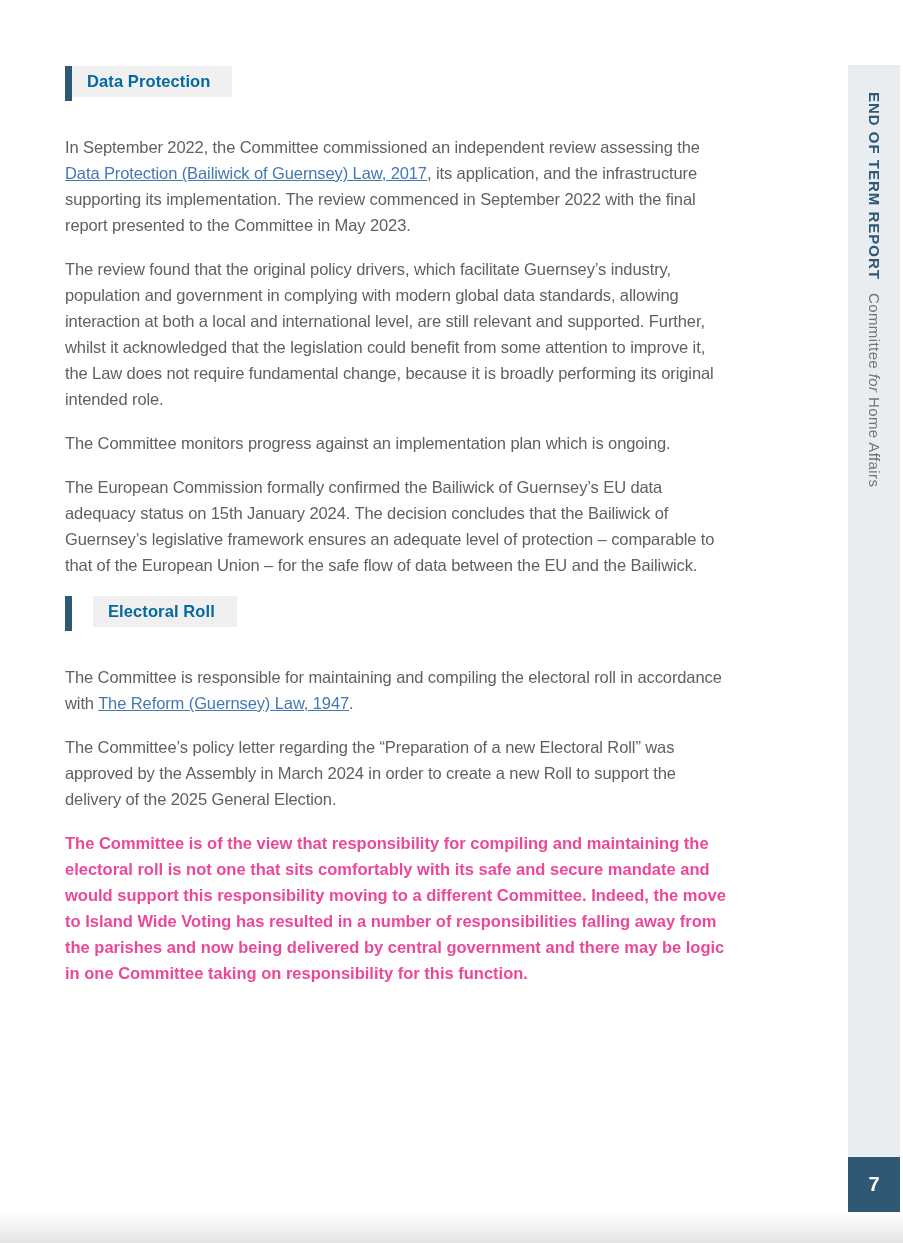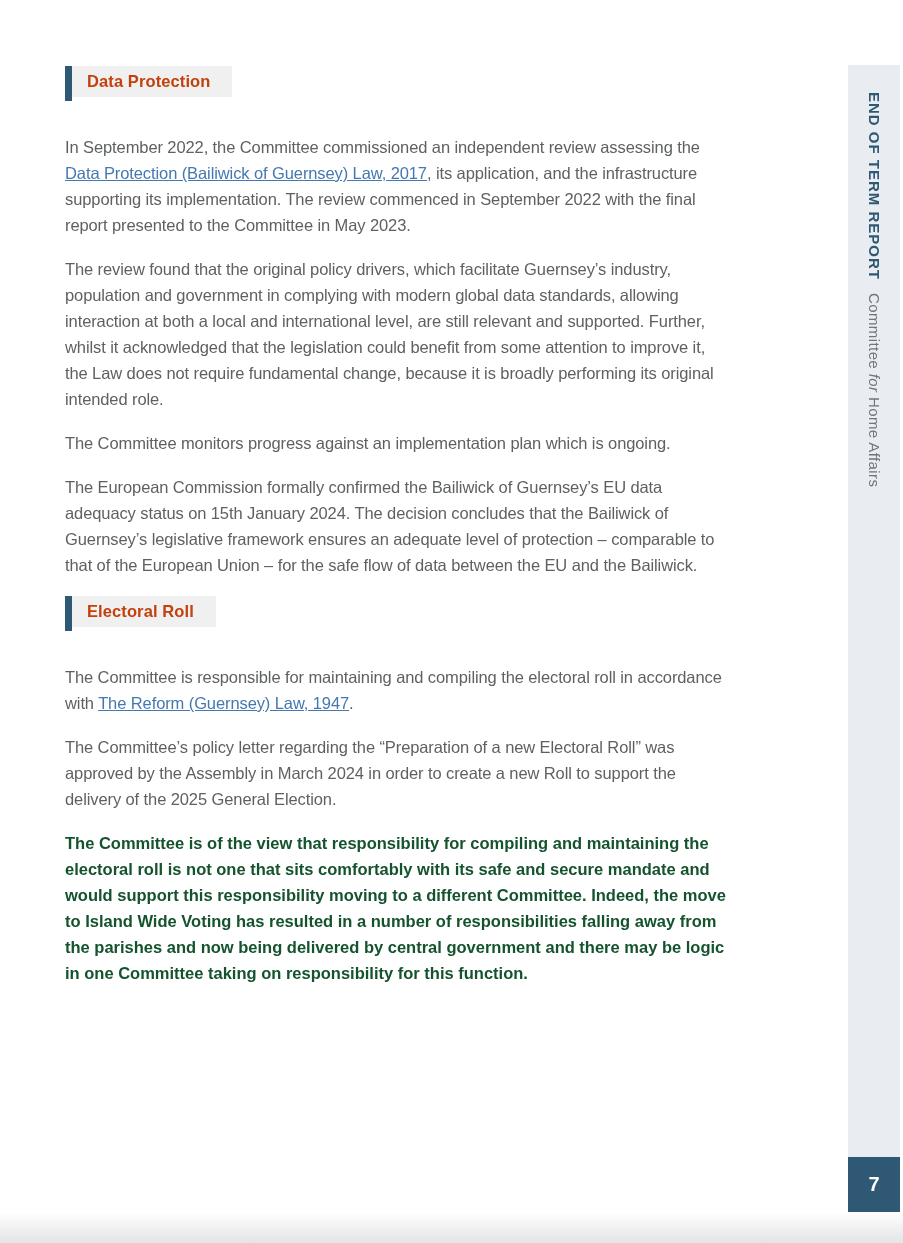--- a/index.html
+++ b/index.html
@@ -12,35 +12,35 @@
   .page{
     position:relative;width:903px;height:1243px;background:#ffffff;
   }
   
   .content{
     position:absolute;left:65px;top:66px;width:662px;
   }
   .section-heading{
     display:flex;align-items:flex-start;margin:0 0 33px 0;
   }
-  .section-heading.not-first{margin-top:6px;}
+  .section-heading.not-first{margin-top:6px;gap:21px;}
   .heading-bar{
     width:7px;height:35px;background:#2e5873;flex:0 0 7px;
   }
   .heading-label{
-    background:#f0f0f1;color:#c2410c;font-weight:700;
+    background:#f0f0f1;color:#0369a1;font-weight:700;
     font-size:16.5px;line-height:19px;padding:6px 22px 6px 15px;
     letter-spacing:.1px;white-space:nowrap;
   }
   .para{
     margin:0 0 18px 0;font-size:16.5px;line-height:26px;color:#5e6163;
     letter-spacing:-.1px;
   }
   .para.bold{
-    font-weight:700;color:#14532d;letter-spacing:0;
+    font-weight:700;color:#ec4899;letter-spacing:0;
   }
   .inline-link{
     color:#4478b0;text-decoration:underline;cursor:pointer;
   }
   
   .sidebar{
     position:absolute;left:848px;top:65px;width:52px;height:1147px;
     background:#e9edf1;
   }
   .sidebar-text{

